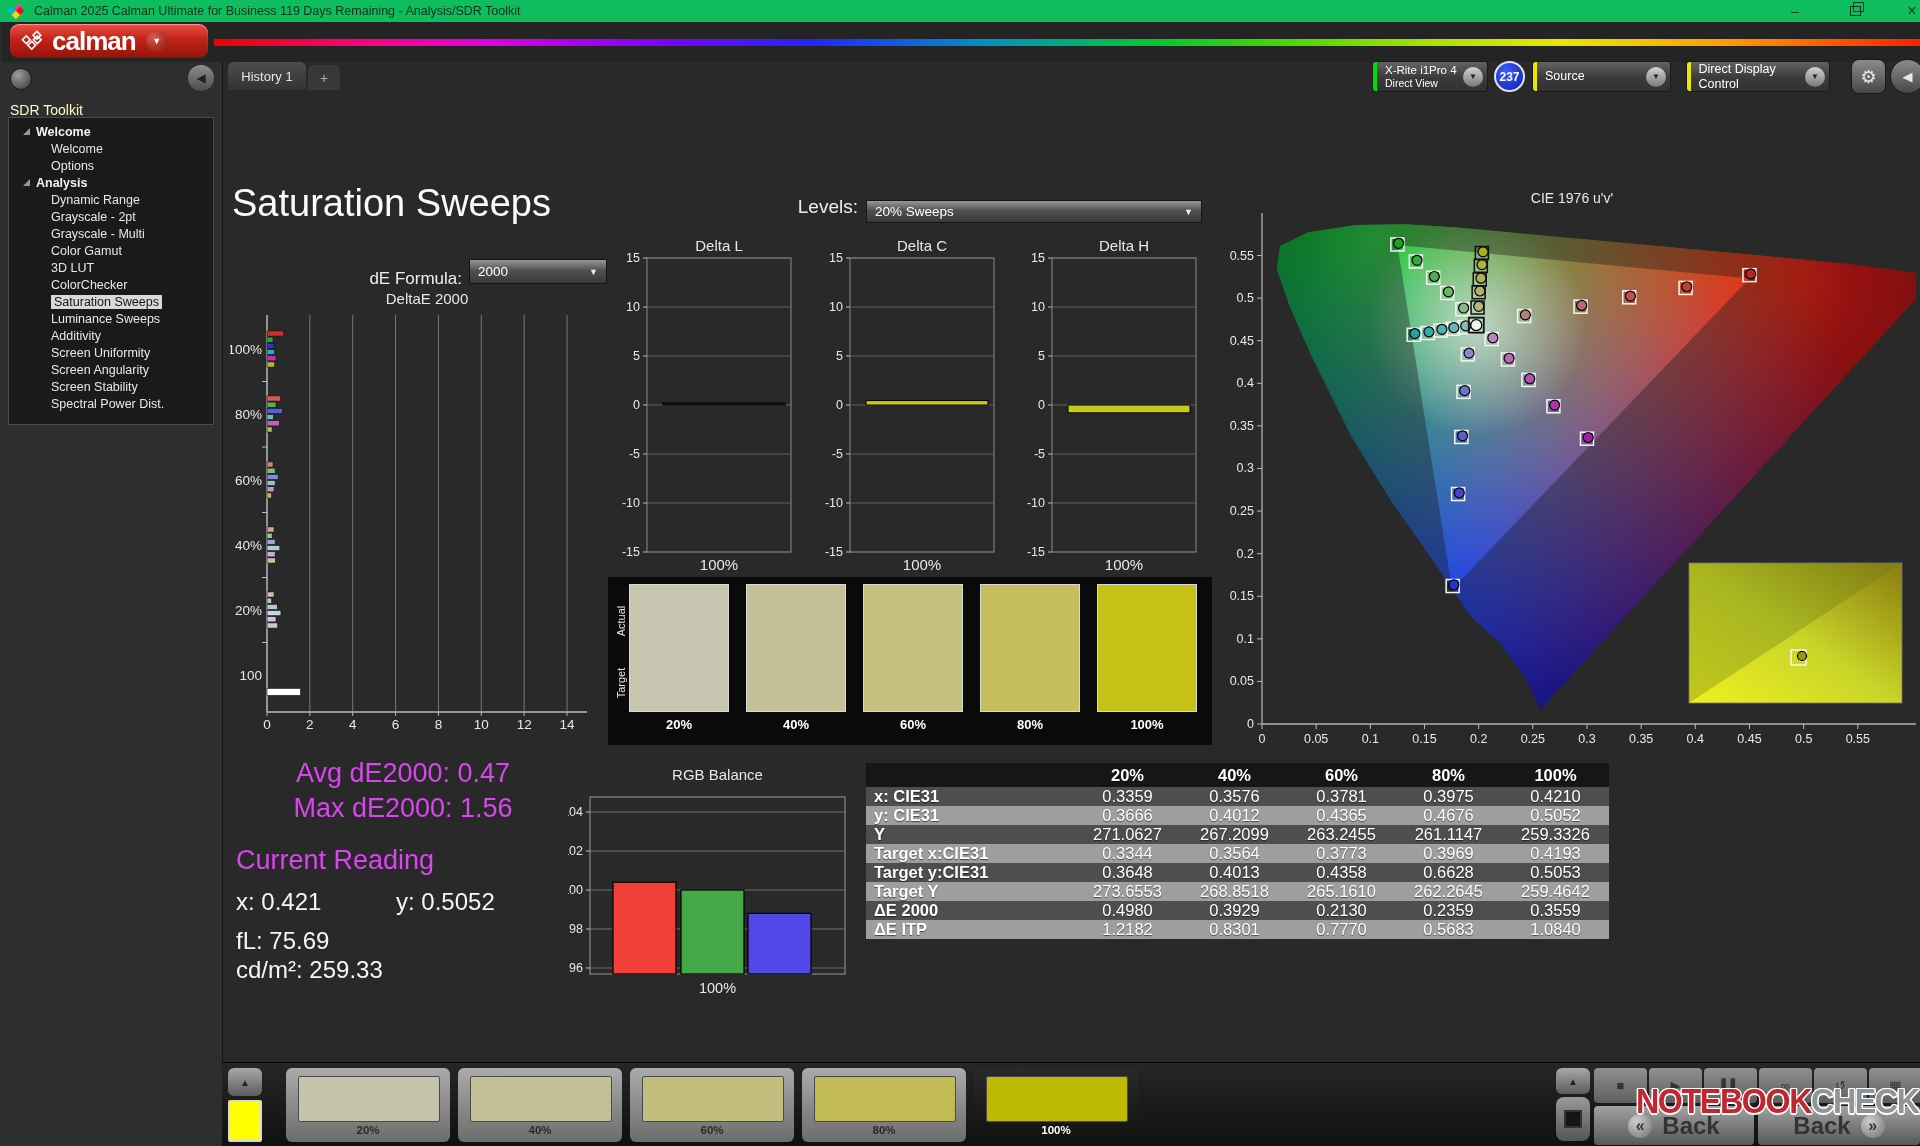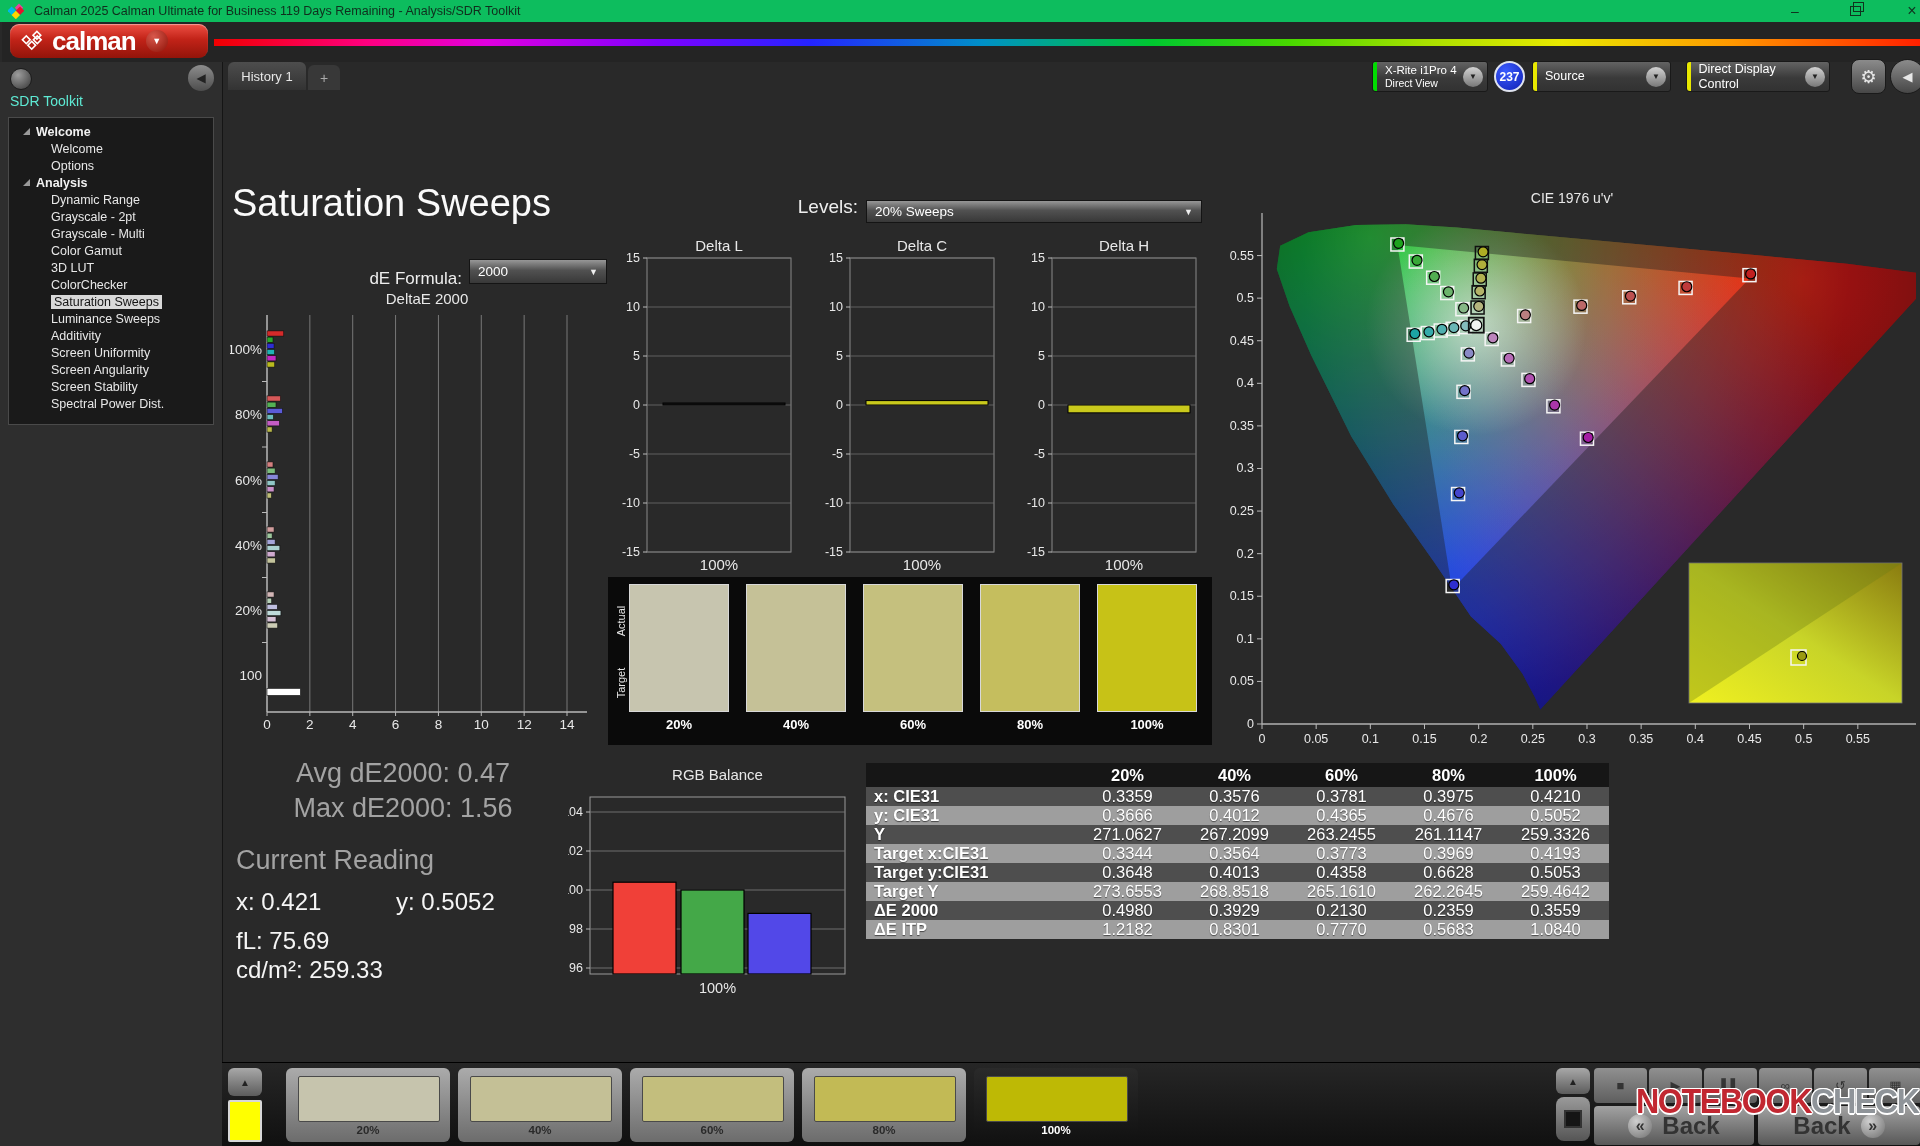--- a/index.html
+++ b/index.html
@@ -25,21 +25,21 @@
   .rainbow{position:absolute;left:212px;top:17px;width:1706px;height:7px;
        background:linear-gradient(90deg,#f00000 0%,#ff0080 9%,#e000e0 16%,#8000ff 26%,#2424ff 35%,
        #0090c8 45%,#00c830 55%,#48d800 63%,#a8e000 71%,#e8e800 79%,#ff9800 89%,#ff2000 100%);}
   
   .sidebar{left:0;top:62px;width:222px;height:1084px;background:#2e2e2e;border-right:1px solid #151515;}
   .knob{position:absolute;left:10px;top:6px;width:20px;height:20px;border-radius:50%;border:1px solid #1c1c1c;
        background:radial-gradient(circle at 35% 30%,#9d9d9d,#4f4f4f 75%);}
   .side-collapse{position:absolute;left:188px;top:3px;width:26px;height:26px;border-radius:50%;
        background:linear-gradient(180deg,#8d8d8d,#4d4d4d);display:flex;align-items:center;justify-content:center;
        color:#222;font-size:12px;}
-  .sdr-title{position:absolute;left:10px;top:31px;font-size:14px;color:#5eead4;text-align:center;}
+  .sdr-title{position:absolute;left:10px;top:40px;font-size:14px;color:#fef9c3;text-align:center;}
   .tree{position:absolute;left:8px;top:55px;width:206px;height:308px;background:#1a1a1a;border:1px solid #4a4a4a;
        padding-top:5px;box-sizing:border-box;}
   .tree-row{height:17px;display:flex;align-items:center;font-size:12.5px;color:#e8e8e8;white-space:nowrap;}
   .tree-row.group{padding-left:14px;font-weight:bold;color:#f2f2f2;}
   .tree-row.child{padding-left:42px;}
   .expander{width:0;height:0;border-left:7px solid transparent;border-bottom:7px solid #9a9a9a;margin-right:6px;}
   .tree-row.child .lbl.selected{background:#d9d9d9;color:#151515;padding:0 3px;}
   
   .tab{left:228px;top:62px;width:78px;height:28px;background:linear-gradient(180deg,#4d4d4d,#333);
        border-radius:6px 6px 0 0;display:flex;align-items:center;justify-content:center;font-size:13px;color:#e8e8e8;}
@@ -53,21 +53,21 @@
        background:linear-gradient(180deg,#d2d2d2,#787878);display:flex;align-items:center;justify-content:center;
        color:#222;font-size:8px;flex:none;}
   .badge{position:absolute;left:1494px;top:61px;width:31px;height:31px;border-radius:50%;
        background:radial-gradient(circle at 35% 30%,#3a5bff,#0f1fb4);border:2px solid #dfe3ef;box-sizing:border-box;
        display:flex;align-items:center;justify-content:center;font-size:12px;font-weight:bold;color:#fff;}
   .sq-btn{position:absolute;top:59px;width:35px;height:35px;border-radius:8px;
        background:linear-gradient(180deg,#8b8b8b,#474747);border:1px solid #1a1a1a;box-sizing:border-box;
        display:flex;align-items:center;justify-content:center;color:#e8e8e8;font-size:18px;}
   
   .page-title{left:232px;top:182px;font-size:38px;color:#fafafa;}
-  .biglabel{font-size:27px;color:#a3a3a3;}
+  .biglabel{font-size:27px;color:#d946ef;}
   .medlabel{font-size:24px;color:#f5f5f5;}
   .sel-box{position:absolute;background:linear-gradient(180deg,#979797,#515151 45%,#383838);
        border:1px solid #141414;display:flex;align-items:center;padding:0 8px;box-sizing:border-box;
        color:#fff;font-size:13.5px;}
   .sel-box .arr{margin-left:auto;font-size:9px;color:#eee;}
   .swatch-strip{left:608px;top:577px;width:604px;height:168px;background:#0a0a0a;}
   .rot-label{position:absolute;left:-2px;font-size:11px;color:#e8e8e8;transform:rotate(-90deg);transform-origin:center;}
   .sw-item{position:absolute;top:7px;width:100px;height:128px;border:1px solid #d8d8d8;box-sizing:border-box;}
   .sw-label{position:absolute;top:140px;width:100px;text-align:center;font-size:13px;font-weight:bold;color:#fff;}
   .cie-title{left:1224px;top:190px;width:696px;text-align:center;font-size:14px;color:#e8e8e8;}

